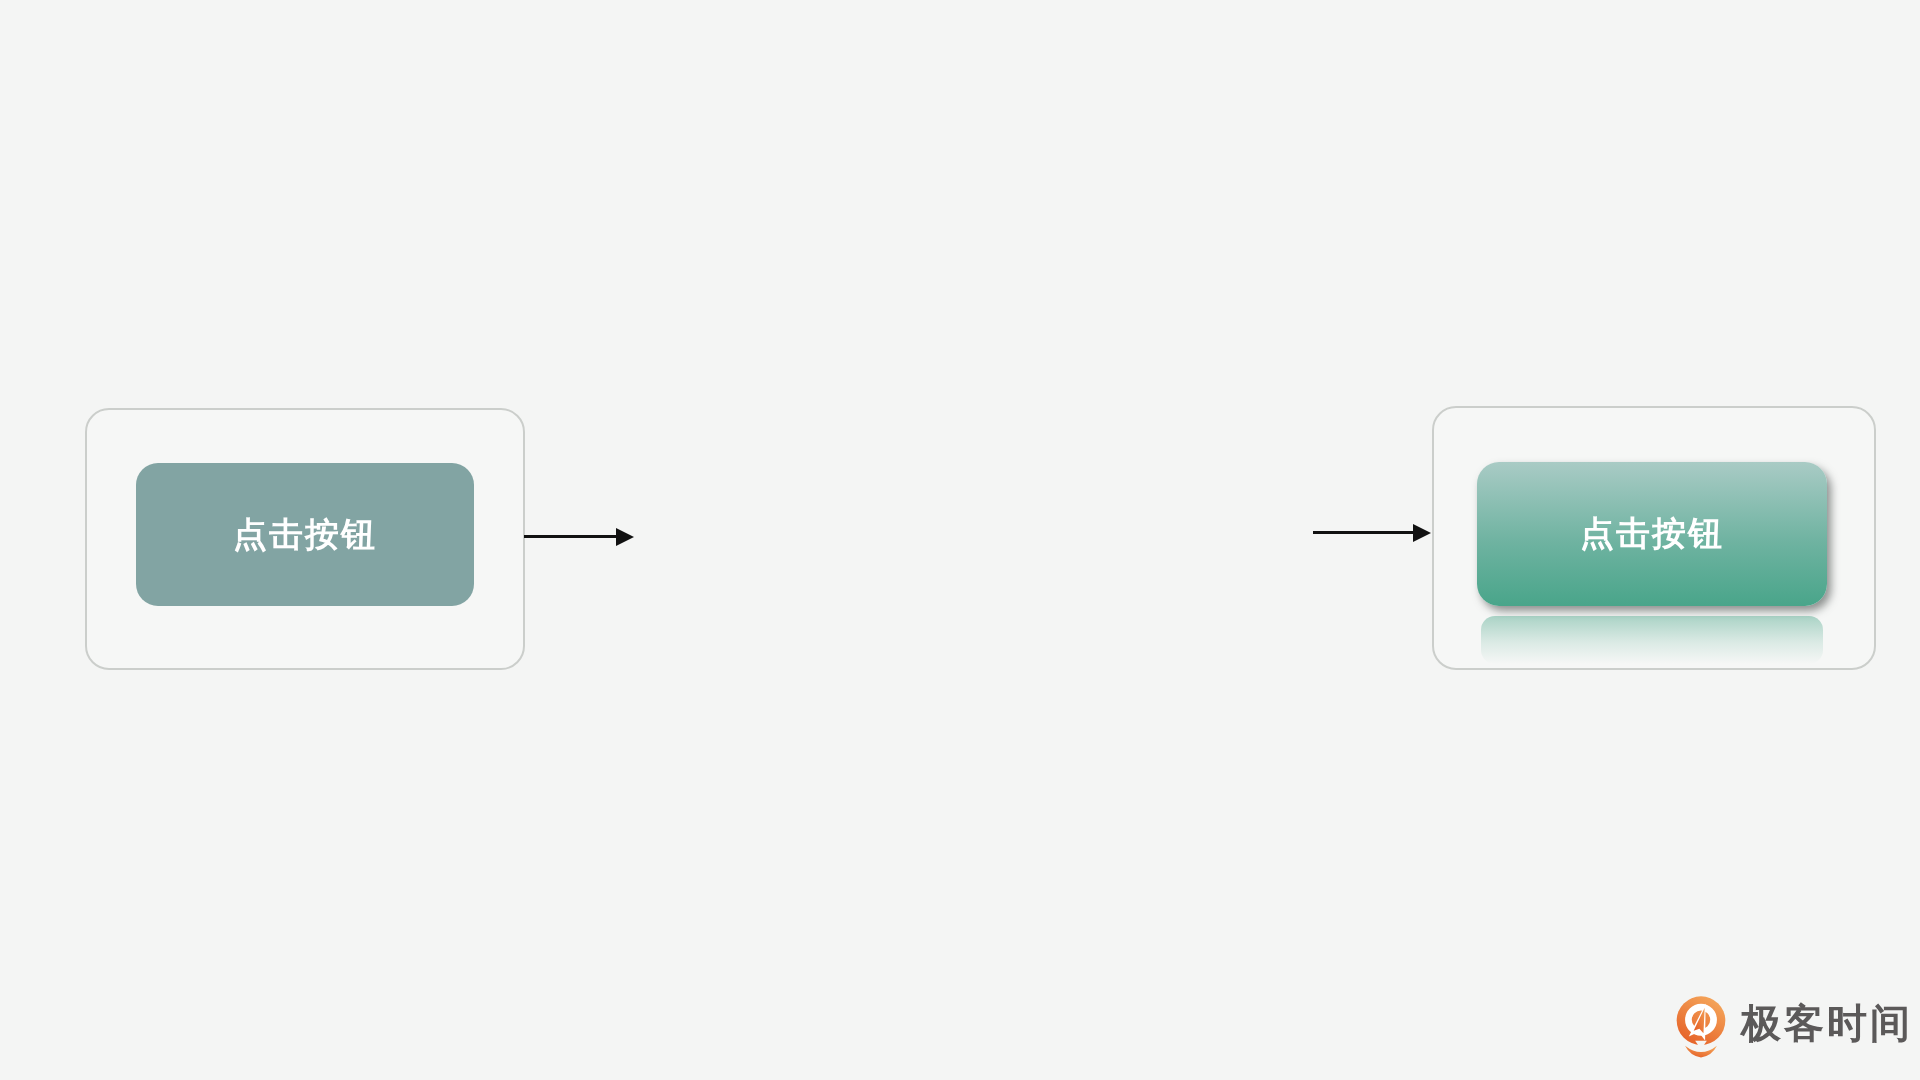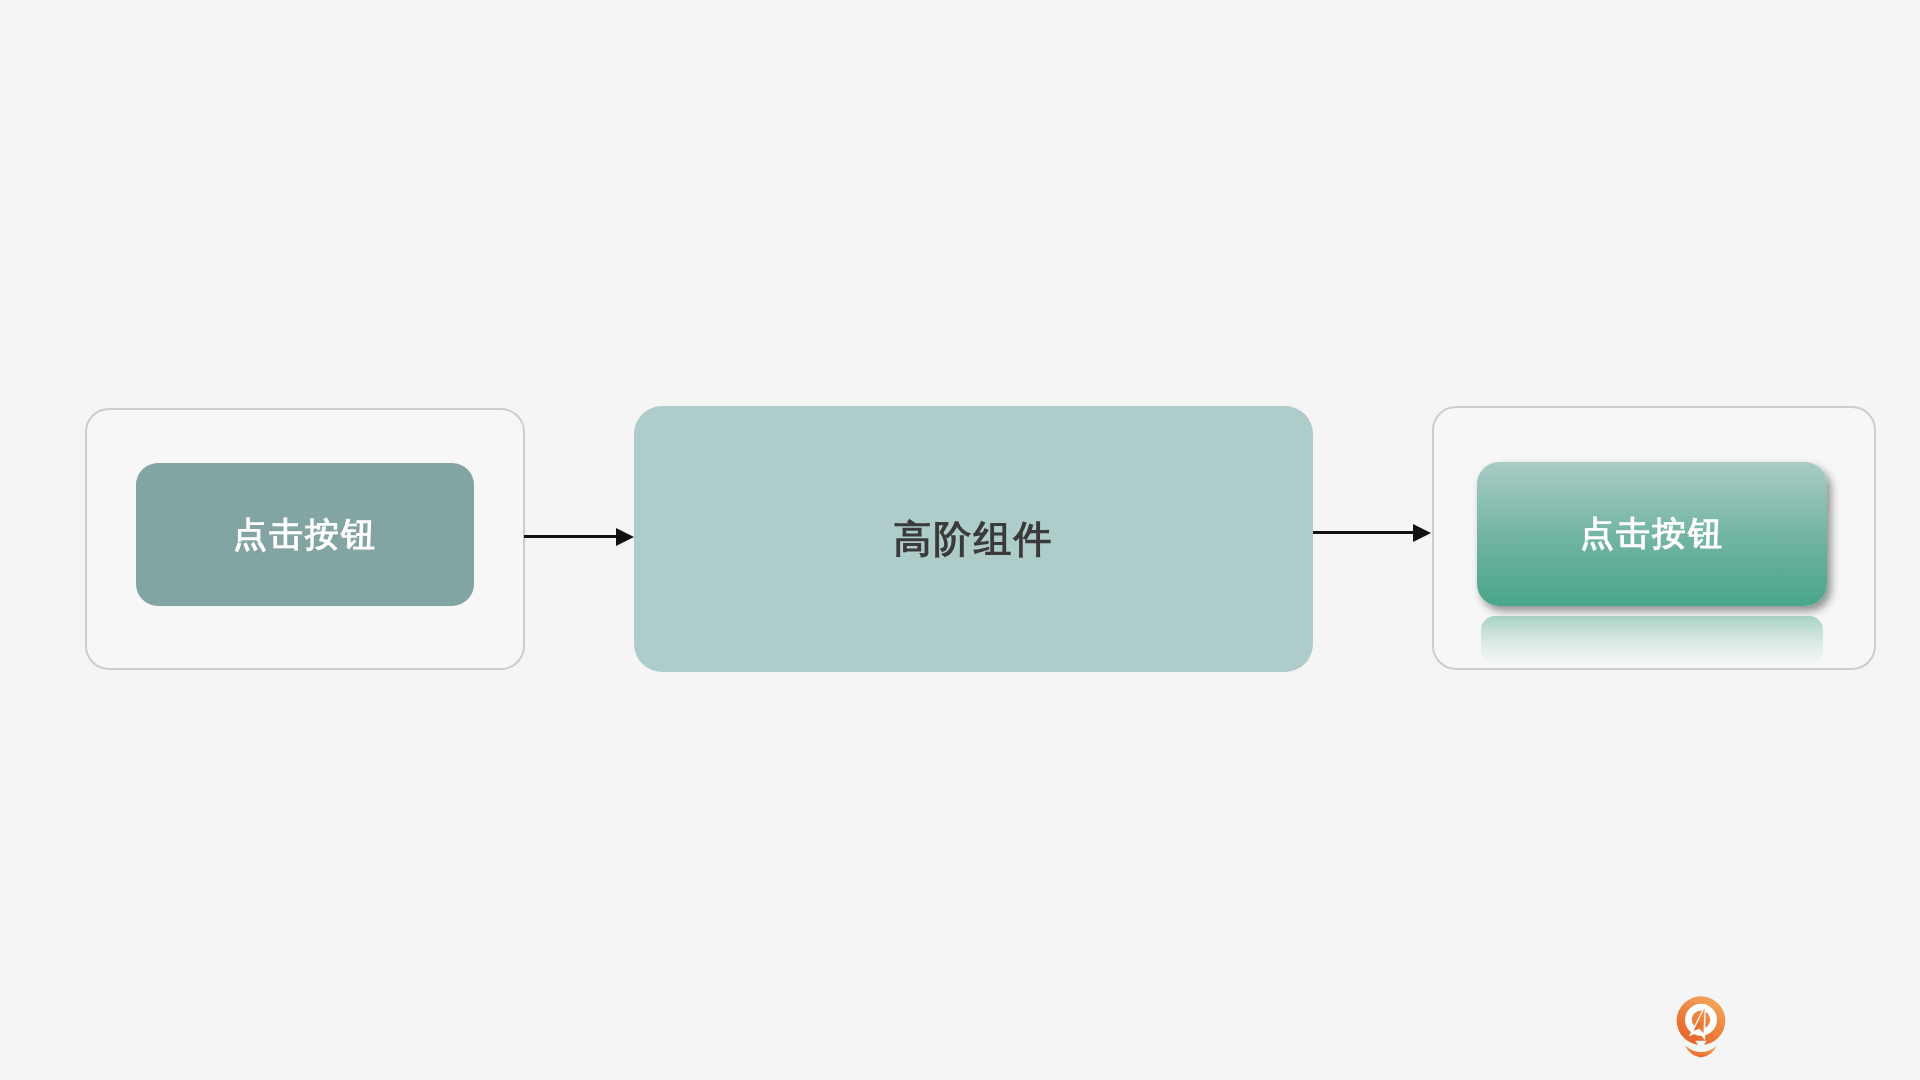--- a/index.html
+++ b/index.html
@@ -95,21 +95,20 @@
 
 <div id="canvas">
 
   <div class="panel" id="panel-left"></div>
 
   <button id="btn-source">点击按钮</button>
 
   <div class="arrow-line" id="arrow1-line"></div>
   <div class="arrow-head" id="arrow1-head"></div>
 
-  <div id="hoc-box">高阶组件</div>
 
   <div class="arrow-line" id="arrow2-line"></div>
   <div class="arrow-head" id="arrow2-head"></div>
 
   <div class="panel" id="panel-right"></div>
 
   <button id="btn-result">点击按钮</button>
   <div id="btn-result-reflection"></div>
 
   <div id="brand">
@@ -127,15 +126,16 @@
 
       <g transform="rotate(14 31 32)">
         <polygon points="31,9 41,52 31,44 21,52" fill="#FFFFFF"></polygon>
         <polygon points="31,14 37,44 31,40 25,44" fill="url(#og)"></polygon>
       </g>
 
       <polygon points="24,54 38,54 31,64" fill="#F4F5F4"></polygon>
 
       <path d="M12 60 Q31 75 50 60 Q44 72 31 74 Q18 72 12 60 Z" fill="url(#og)"></path>
     </svg>
+    <span id="brand-name">极客时间</span>
   </div>
 
 </div>
 
 </body></html>

